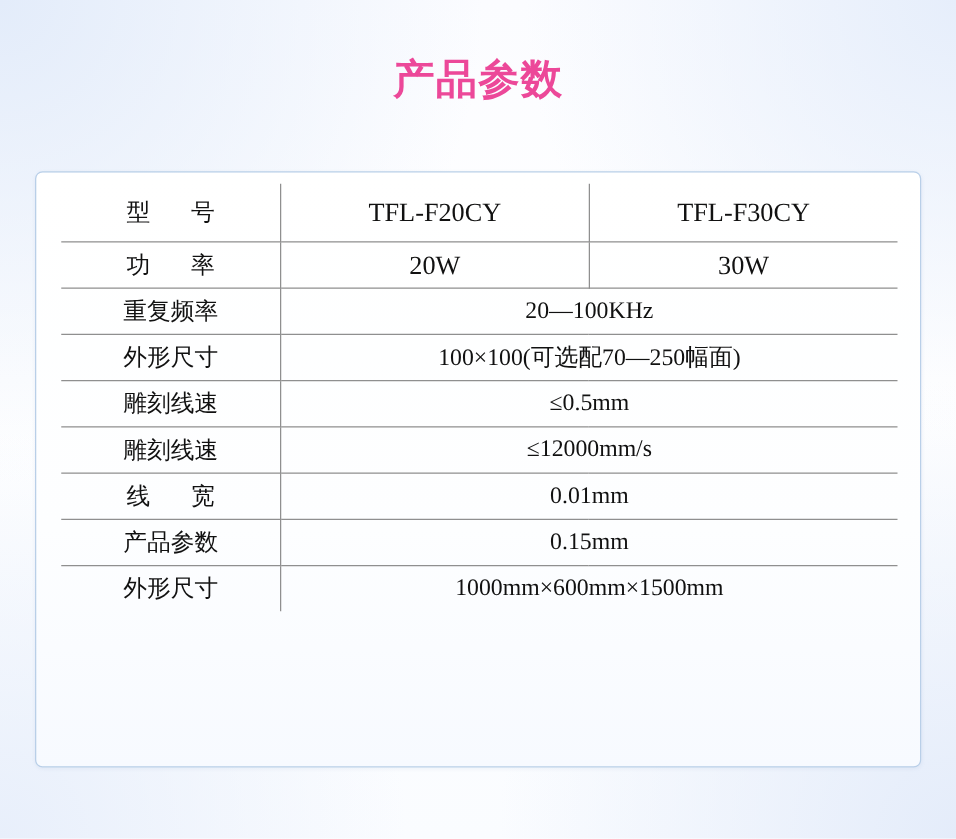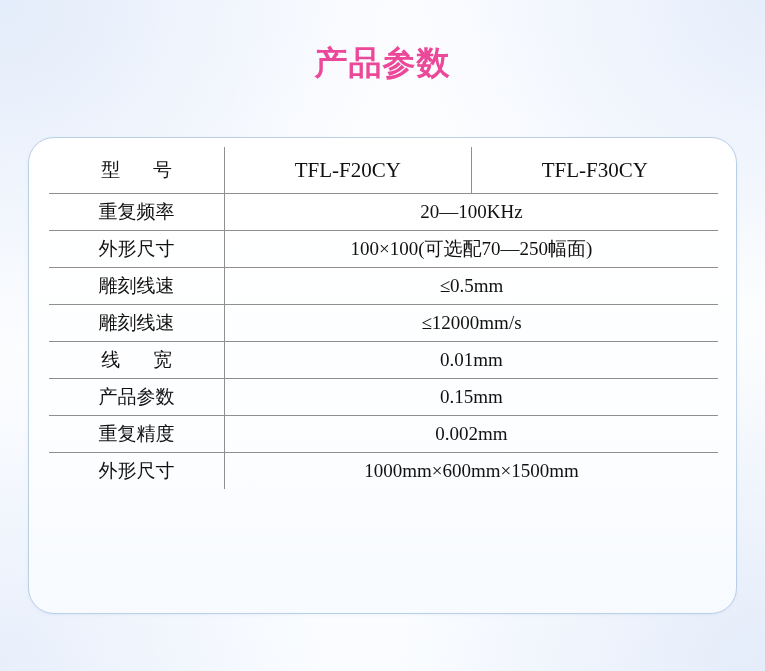--- a/index.html
+++ b/index.html
@@ -43,21 +43,21 @@
     line-height: 1.2;
   }
   .card {
     position: absolute;
     left: 28px;
     top: 137px;
     width: 709px;
     height: 477px;
     box-sizing: border-box;
     border: 1px solid #b9cfe8;
-    border-radius: 26px;
+    border-radius: 6px;
     background: linear-gradient(180deg, #ffffff 0%, #fdfeff 60%, #f7fAff 100%);
     box-shadow: 0 1px 3px rgba(120,150,190,0.10);
     overflow: hidden;
   }
   table.spec {
     position: absolute;
     left: 20px;
     top: 9px;
     width: 669px;
     border-collapse: collapse;
@@ -112,20 +112,25 @@
   <div class="title">产品参数</div>
 
   <div class="card">
     <table class="spec">
       <tbody>
           <tr class="first model">
             <td class="label"><span class="spaced">型   号</span></td>
             <td class="val val-split">TFL-F20CY</td>
             <td class="val">TFL-F30CY</td>
           </tr>
+          <tr class="model">
+            <td class="label"><span class="spaced">功   率</span></td>
+            <td class="val val-split">20W</td>
+            <td class="val">30W</td>
+          </tr>
           <tr>
             <td class="label"><span>重复频率</span></td>
             <td class="val" colspan="2">20—100KHz</td>
           </tr>
           <tr>
             <td class="label"><span>外形尺寸</span></td>
             <td class="val" colspan="2">100×100(可选配70—250幅面)</td>
           </tr>
           <tr>
             <td class="label"><span>雕刻线速</span></td>
@@ -137,24 +142,20 @@
           </tr>
           <tr>
             <td class="label"><span class="spaced">线   宽</span></td>
             <td class="val" colspan="2">0.01mm</td>
           </tr>
           <tr>
             <td class="label"><span>产品参数</span></td>
             <td class="val" colspan="2">0.15mm</td>
           </tr>
           <tr>
-            <td class="label"><span>重复精度</span></td>
-            <td class="val" colspan="2">0.002mm</td>
-          </tr>
-          <tr>
             <td class="label"><span>外形尺寸</span></td>
             <td class="val" colspan="2">1000mm×600mm×1500mm</td>
           </tr>
         </tbody>
     </table>
   </div>
 
 </div>
 
 </body></html>

